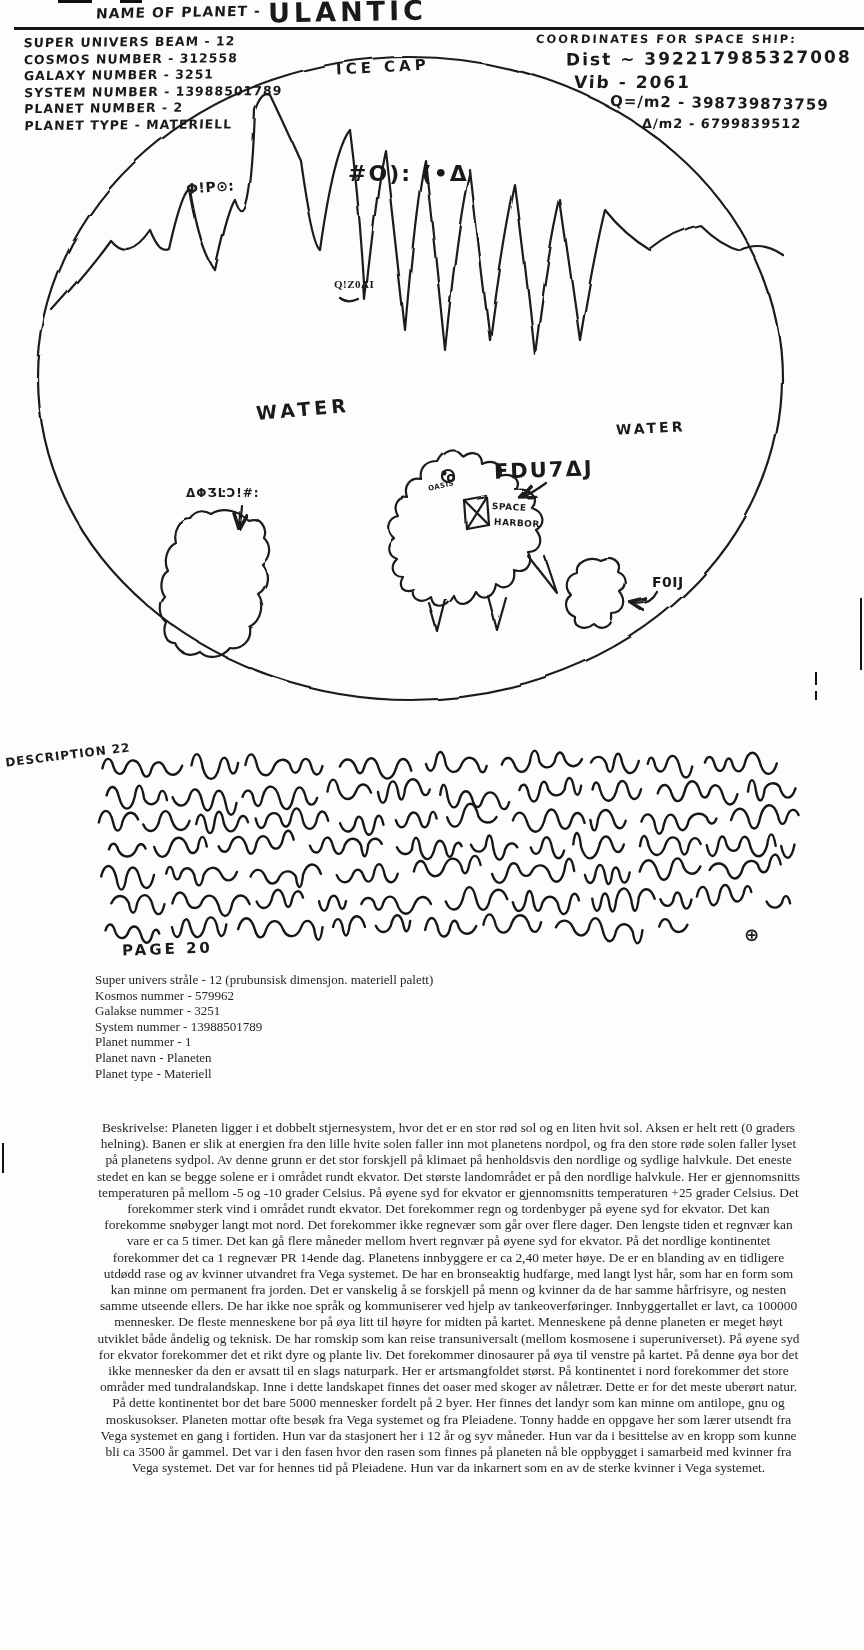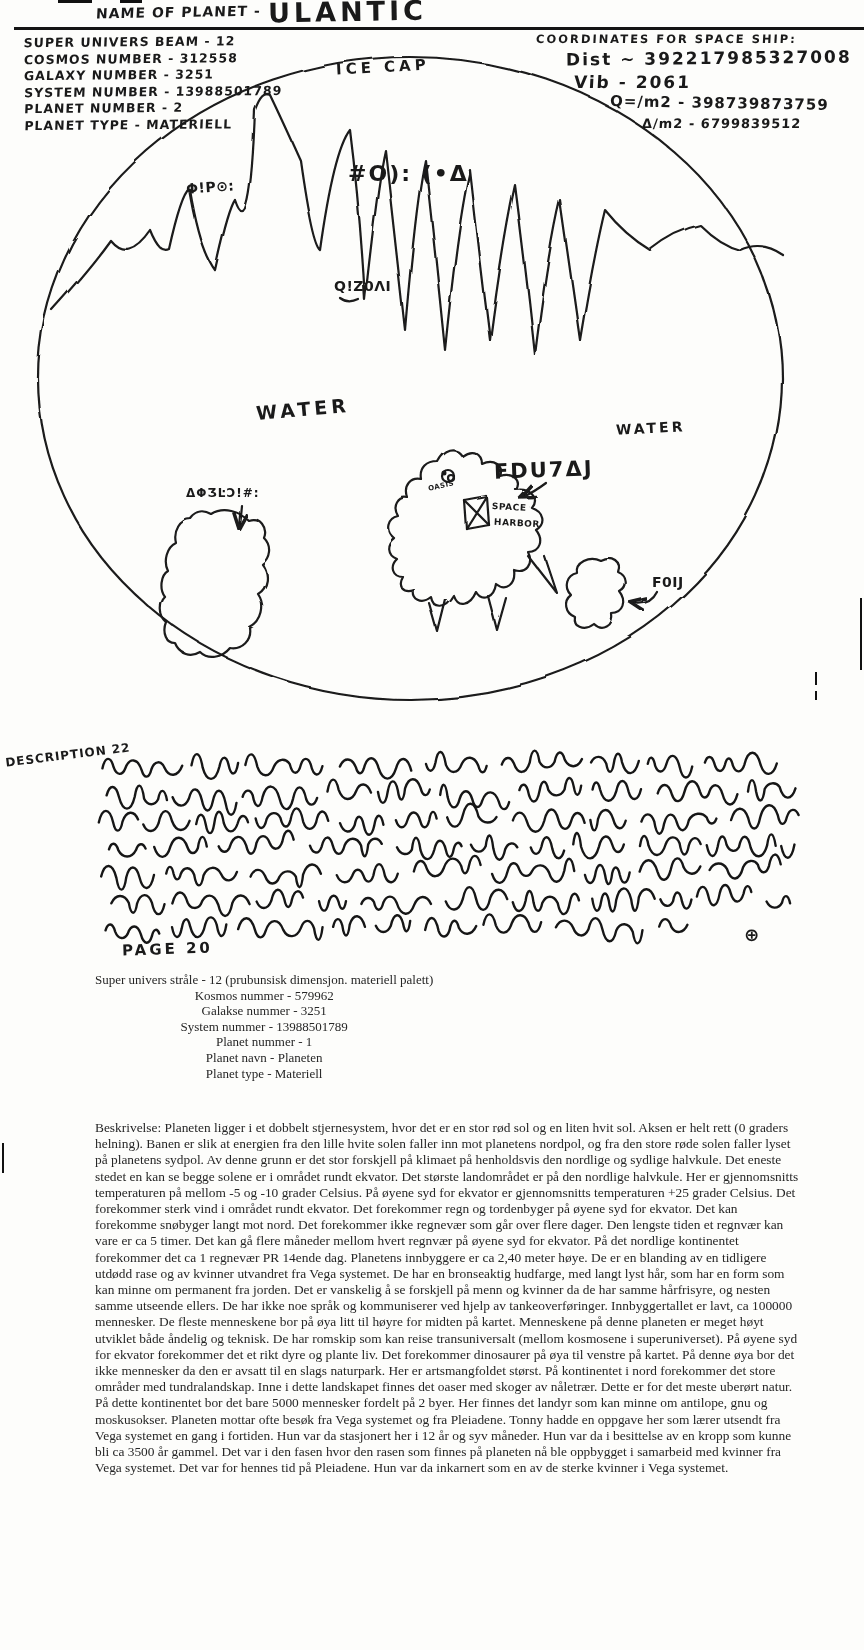--- a/index.html
+++ b/index.html
@@ -4,24 +4,24 @@
 <style>
   html,body{margin:0;padding:0;background:#e8e8e8;}
   #page{
     position:relative;width:864px;height:1650px;margin:0 auto;
     background:#fdfdfb;overflow:hidden;
     font-family:"DejaVu Sans",sans-serif;color:#1a1a1a;
   }
   .abs{position:absolute;}
   .hand{font-family:"DejaVu Sans",sans-serif;font-weight:700;letter-spacing:1px;transform:skewX(-3deg);}
   .hand-light{font-family:"DejaVu Sans",sans-serif;font-weight:700;letter-spacing:.5px;}
-  .typed{font-family:"Liberation Serif","DejaVu Serif",serif;color:#262626;text-align:center;}
+  .typed{font-family:"Liberation Serif","DejaVu Serif",serif;color:#262626;}
   .rule{background:#141414;}
   .artifact{background:#111;}
-  #body-text{width:707px;font-size:13.4px;line-height:16.2px;text-align:left;}
+  #body-text{width:707px;font-size:13.4px;line-height:16.2px;text-align:center;}
   .metaLine{font-size:13px;line-height:15.6px;}
   .hwLine{font-size:12.5px;line-height:16.5px;white-space:nowrap;}
   .coordLine{white-space:nowrap;}
 </style>
 </head>
 <body>
 
 <div id="page">
 
   <div class="abs artifact" style="left:58px;top:0;width:34px;height:3px;"></div>
@@ -84,21 +84,21 @@
       <path marker-end="url(#ah)" d="M241,505 L239,526"></path>
       <path marker-end="url(#ah)" d="M546,483 Q534,492 523,497"></path>
       <path marker-end="url(#ah)" d="M657,592 Q650,606 633,603"></path>
       <path d="M340,298 Q348,304 358,299"></path>
     </g>
   </svg>
 
   <div class="abs hand-light" style="left:336px;top:58px;font-size:15px;letter-spacing:4px;transform:rotate(-3deg);">ICE CAP</div>
   <div class="abs hand-light" style="left:348px;top:161px;font-size:22px;letter-spacing:2px;">#O): (•Δ</div>
   <div class="abs hand-light" style="left:186px;top:179px;font-size:14px;transform:rotate(-4deg);">Φ!P⊙:</div>
-  <div class="abs hand-light" style="left:334px;top:278px;font-size:14px;">Q!Z0ΛI</div>
+  <div class="abs hand-light" style="left:334px;top:278px;font-size:11px;font-family:Liberation Serif, serif;">Q!Z0ΛI</div>
   <div class="abs hand-light" style="left:256px;top:398px;font-size:19px;letter-spacing:4px;transform:rotate(-5deg);">WATER</div>
   <div class="abs hand-light" style="left:616px;top:420px;font-size:14px;letter-spacing:3px;transform:rotate(-3deg);">WATER</div>
   <div class="abs hand-light" style="left:186px;top:486px;font-size:12px;letter-spacing:1px;">ΔΦƷĿƆ!#:</div>
   <div class="abs hand-light" style="left:494px;top:458px;font-size:21px;letter-spacing:2px;transform:rotate(-2deg);">FDU7ΔJ</div>
   <div class="abs hand-light" style="left:644px;top:574px;font-size:14px;margin-left:8px;">F0IJ</div>
   <div class="abs hand-light" style="left:492px;top:502px;font-size:9px;transform:rotate(3deg);">SPACE</div>
   <div class="abs hand-light" style="left:494px;top:518px;font-size:9px;transform:rotate(3deg);">HARBOR</div>
   <div class="abs hand-light" style="left:428px;top:482px;font-size:7px;transform:rotate(-12deg);">OASIS</div>
 
   <div class="abs hand" style="left:5px;top:748px;font-size:12px;letter-spacing:1px;transform:rotate(-7deg);">DESCRIPTION 22</div>

